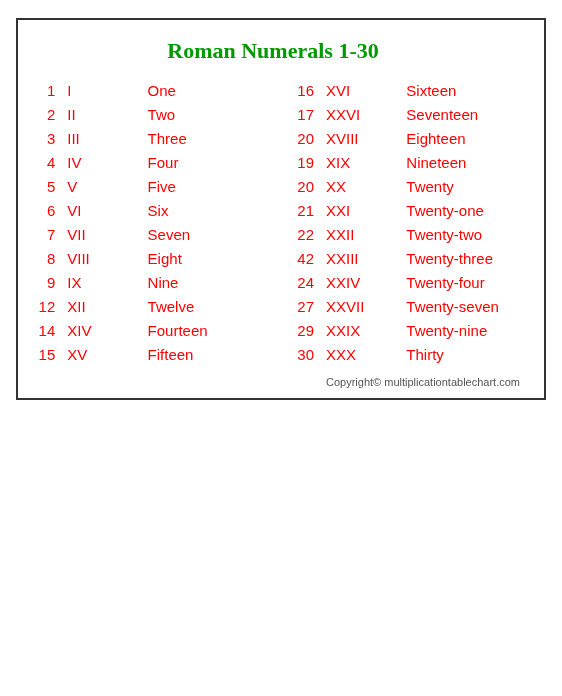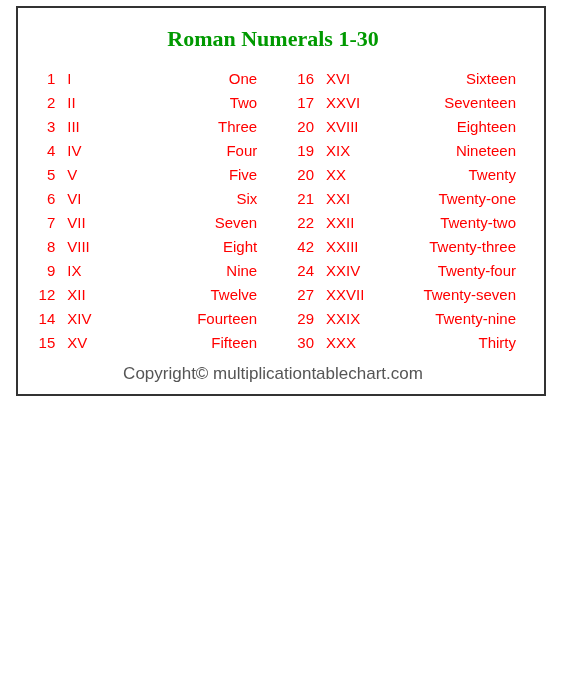--- a/index.html
+++ b/index.html
@@ -7,21 +7,21 @@
       width: 562px;
       min-height: 696px;
       background: #fff;
       font-family: Arial, sans-serif;
       display: flex;
       justify-content: center;
       align-items: flex-start;
     }
     .card {
       width: 530px;
-      margin: 6px auto;
+      margin: 18px auto;
       border: 2px solid #333;
       padding: 18px 24px 10px 8px;
       background: #fff;
     }
     .title {
       text-align: center;
       color: #009900;
       font-size: 22px;
       font-weight: bold;
       margin-bottom: 14px;
@@ -35,25 +35,25 @@
       border-collapse: collapse;
     }
     td {
       padding: 3.5px 4px;
       font-size: 15px;
       color: red;
       font-weight: normal;
     }
     .num { width: 30px; text-align: right; padding-right: 6px; }
     .roman { width: 70px; padding-left: 6px; }
-    .word { width: 100px; text-align: right; }
+    .word { width: 100px; }
     .sep { width: 20px; }
     .copyright {
-      text-align: center;
-      font-size: 17px;
+      text-align: right;
+      font-size: 11px;
       color: #555;
       margin-top: 10px;
       font-family: Arial, sans-serif;
     }
   </style>
 </head>
 <body>
 
 <div class="card">
   <div class="title">Roman Numerals 1-30</div>

